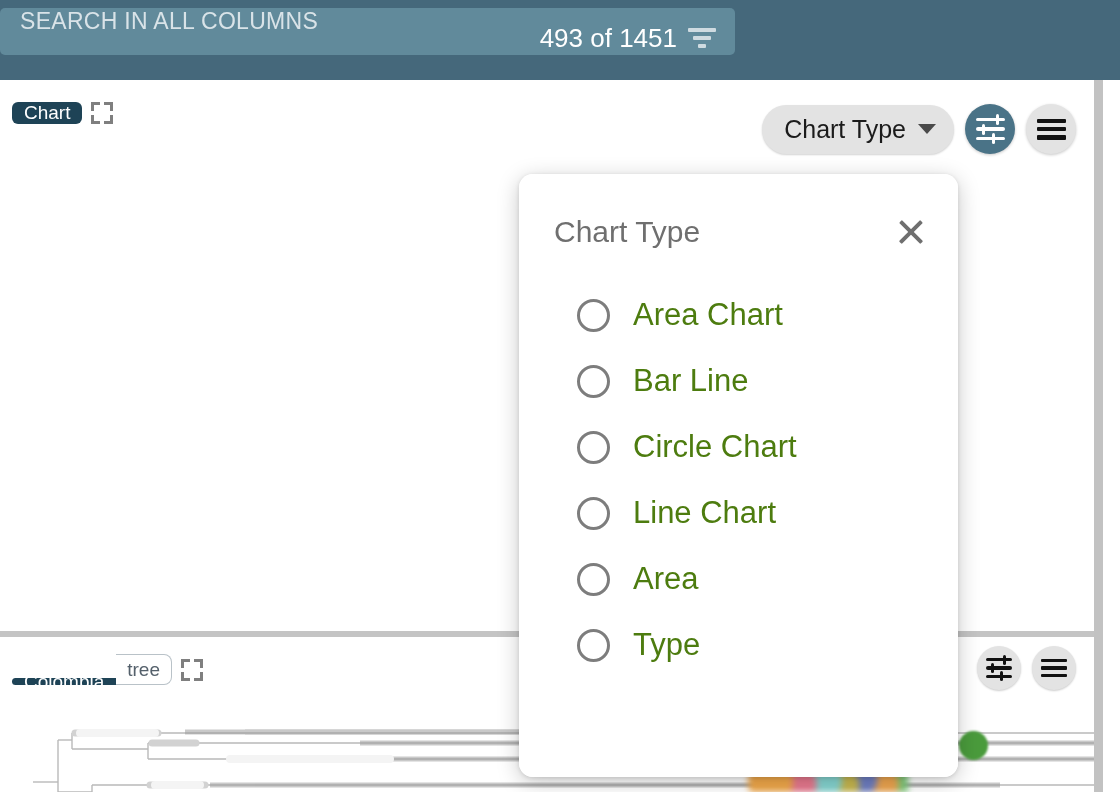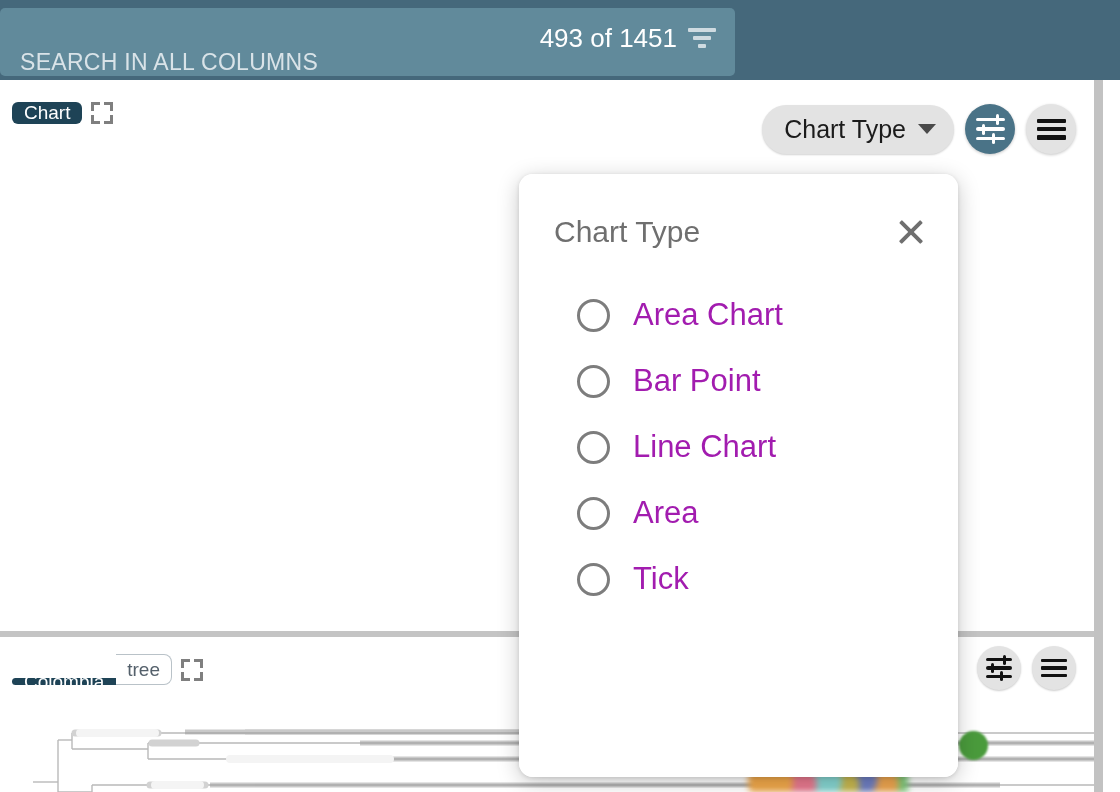--- a/index.html
+++ b/index.html
@@ -31,25 +31,25 @@
     width: 1120px;
     height: 80px;
     background: #45687b;
     box-sizing: border-box;
   }
   .search-pill {
     position: absolute;
     left: 0;
     top: 8px;
     width: 735px;
-    height: 68px;
+    height: 47px;
     background: #618a9b;
     border-radius: 5px;
     display: flex;
-    align-items: flex-end;
+    align-items: flex-start;
   }
   .search-label {
     margin-left: 20px;
     color: #d9e3e8;
     font-size: 23px;
     letter-spacing: 0.3px;
     white-space: nowrap;
     font-family: "Liberation Sans", sans-serif;
   }
   .search-count-wrap {
@@ -367,21 +367,21 @@
   .radio-circle {
     width: 33px; height: 33px;
     border-radius: 50%;
     border: 3px solid #7d7d7d;
     box-sizing: border-box;
     flex: 0 0 33px;
     background: #ffffff;
   }
   .radio-label {
     font-size: 31px;
-    color: #a21caf;
+    color: #4d7c0f;
     white-space: nowrap;
     font-family: "Liberation Sans", sans-serif;
   }
 </style>
 </head>
 <body>
 
 <div id="app">
 
   <div class="topbar">
@@ -528,30 +528,34 @@
       <div class="modal-close"></div>
     </div>
 
     <div class="radio-list">
       <div class="radio-row">
         <span class="radio-circle"></span>
         <span class="radio-label">Area Chart</span>
       </div>
       <div class="radio-row">
         <span class="radio-circle"></span>
-        <span class="radio-label">Bar Point</span>
+        <span class="radio-label">Bar Line</span>
+      </div>
+      <div class="radio-row">
+        <span class="radio-circle"></span>
+        <span class="radio-label">Circle Chart</span>
       </div>
       <div class="radio-row">
         <span class="radio-circle"></span>
         <span class="radio-label">Line Chart</span>
       </div>
       <div class="radio-row">
         <span class="radio-circle"></span>
         <span class="radio-label">Area</span>
       </div>
       <div class="radio-row">
         <span class="radio-circle"></span>
-        <span class="radio-label">Tick</span>
+        <span class="radio-label">Type</span>
       </div>
     </div>
   </div>
 
 </div>
 
 </body></html>

